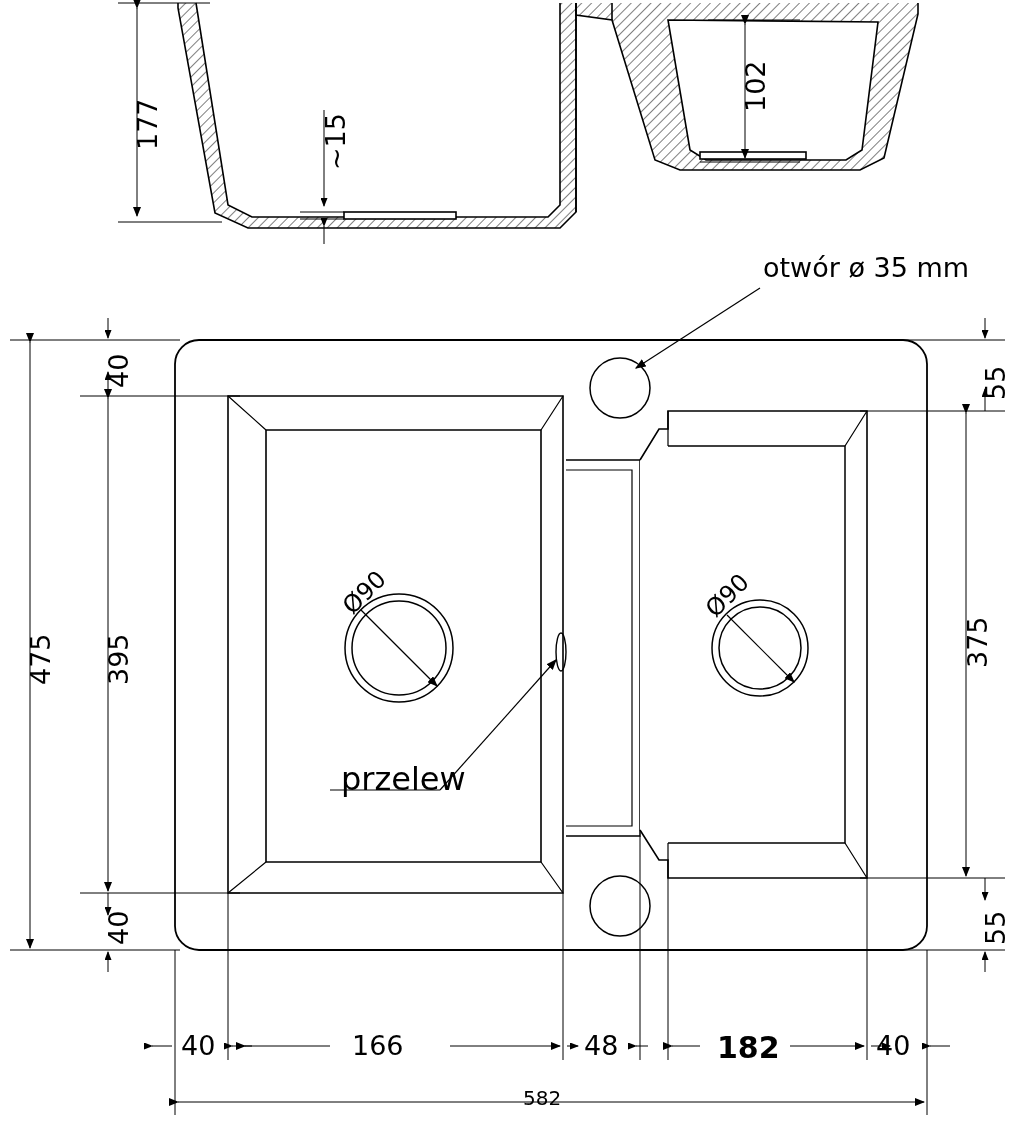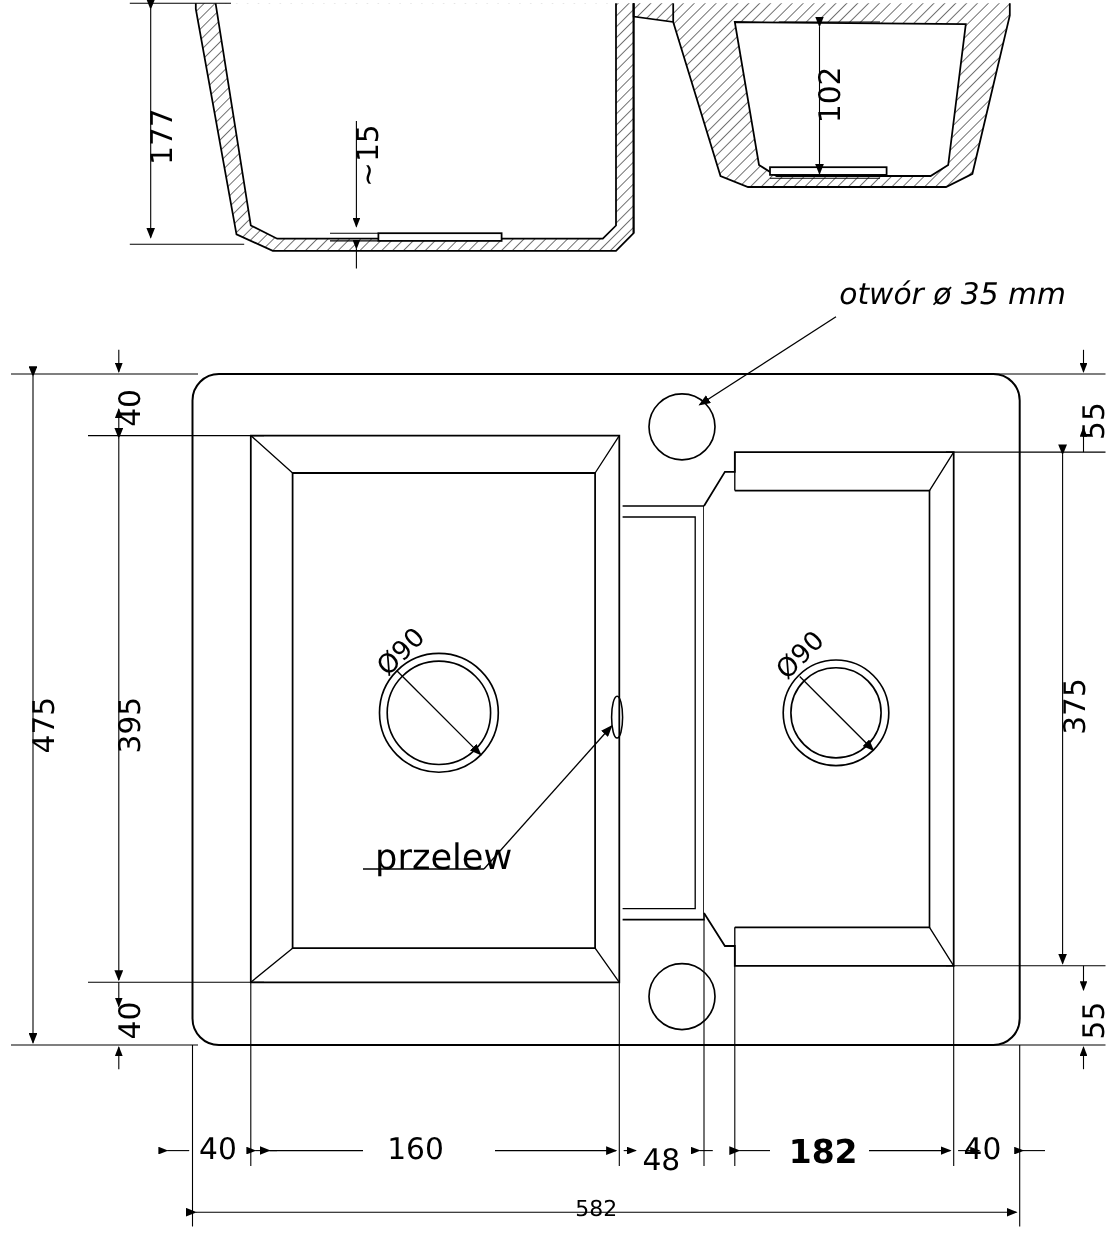--- a/index.html
+++ b/index.html
@@ -140,36 +140,36 @@
     <line x1="930" y1="1046" x2="950" y2="1046" marker-start="url(#ahs)"></line>
 
     <line x1="178" y1="1102" x2="924" y2="1102" marker-start="url(#ah)" marker-end="url(#ah)"></line>
   </g>
 </svg>
 
 <div class="lbl vert" style="left:132px;top:150px;font-size:27px;transform:rotate(-90deg);">177</div>
 <div class="lbl vert" style="left:740px;top:112px;font-size:27px;transform:rotate(-90deg);">102</div>
 <div class="lbl vert" style="left:320px;top:170px;font-size:27px;transform:rotate(-90deg);">~15</div>
 
-<div class="lbl" style="left:763px;top:252px;font-size:27px;font-style:italic;">otwór ø 35 mm</div>
+<div class="lbl" style="left:763px;top:252px;font-size:27px;">otwór ø 35 mm</div>
 <div class="lbl" style="left:341px;top:760px;font-size:32px;">przelew</div>
 
 <div class="lbl vert" style="left:337px;top:600px;font-size:24px;transform:rotate(-45deg);">Ø90</div>
 <div class="lbl vert" style="left:700px;top:603px;font-size:24px;transform:rotate(-45deg);">Ø90</div>
 
 <div class="lbl vert" style="left:25px;top:685px;font-size:27px;transform:rotate(-90deg);">475</div>
 <div class="lbl vert" style="left:103px;top:685px;font-size:27px;transform:rotate(-90deg);">395</div>
 <div class="lbl vert" style="left:103px;top:388px;font-size:27px;transform:rotate(-90deg);">40</div>
 <div class="lbl vert" style="left:103px;top:945px;font-size:27px;transform:rotate(-90deg);">40</div>
 
 <div class="lbl vert" style="left:962px;top:668px;font-size:27px;transform:rotate(-90deg);">375</div>
 <div class="lbl vert" style="left:980px;top:400px;font-size:27px;transform:rotate(-90deg);">55</div>
 <div class="lbl vert" style="left:980px;top:945px;font-size:27px;transform:rotate(-90deg);">55</div>
 
 <div class="lbl" style="left:181px;top:1030px;font-size:27px;">40</div>
-<div class="lbl" style="left:352px;top:1030px;font-size:27px;">160</div>
-<div class="lbl" style="left:584px;top:1030px;font-size:27px;margin-top:10px;">48</div>
+<div class="lbl" style="left:352px;top:1030px;font-size:27px;">166</div>
+<div class="lbl" style="left:584px;top:1030px;font-size:27px;">48</div>
 <div class="lbl" style="left:717px;top:1030px;font-size:30px;font-weight:bold;">182</div>
 <div class="lbl" style="left:876px;top:1030px;font-size:27px;">40</div>
 
 <div class="lbl" style="left:523px;top:1086px;font-size:20px;">582</div>
 
 </div>
 
 </body></html>

